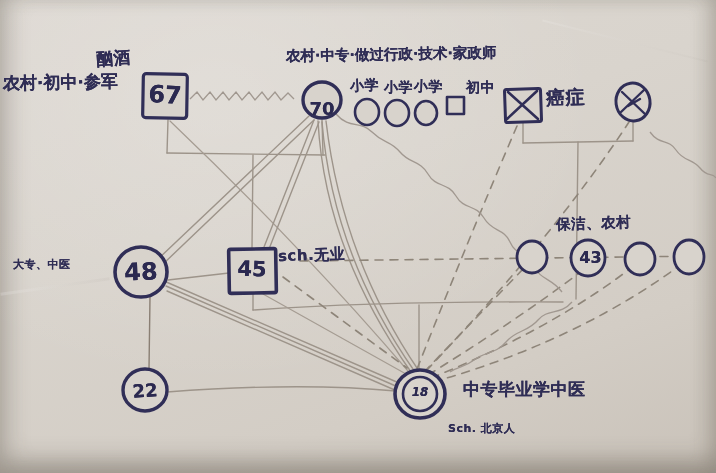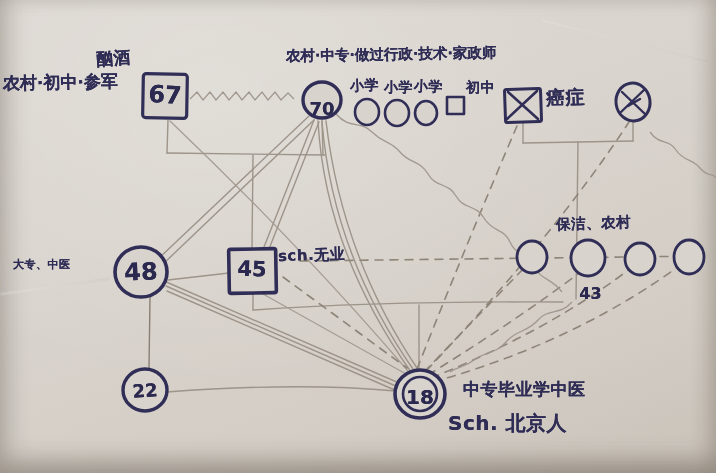--- a/index.html
+++ b/index.html
@@ -124,31 +124,31 @@
 
       <ellipse class="pen" cx="420" cy="394" rx="25" ry="24" stroke-width="3.6"></ellipse>
       <ellipse class="pen" cx="420" cy="394" rx="17" ry="17" stroke-width="2.6"></ellipse>
     </g>
   </svg>
 
   <div class="num" style="left:145px;top:81px;width:40px;font-size:24px;transform:rotate(3deg);">67</div>
   <div class="num" style="left:304px;top:78px;width:36px;font-size:18px;margin-top:20px;">70</div>
   <div class="num" style="left:116px;top:258px;width:50px;font-size:24px;transform:rotate(-2deg);">48</div>
   <div class="num" style="left:231px;top:257px;width:42px;font-size:21px;transform:rotate(2deg);">45</div>
-  <div class="num" style="left:570px;top:248px;width:41px;font-size:16px;margin-top:36px;">43</div>
+  <div class="num" style="left:570px;top:248px;width:41px;font-size:16px;">43</div>
   <div class="num" style="left:124px;top:380px;width:42px;font-size:18px;transform:rotate(-4deg);">22</div>
-  <div class="num" style="left:399px;top:385px;width:42px;font-size:20px;">18</div>
+  <div class="num" style="left:399px;top:385px;width:42px;font-size:12px;font-style:italic;">18</div>
 
   <div class="lbl" style="left:96px;top:50px;font-size:17px;transform:rotate(-4deg);">酗酒</div>
   <div class="lbl" style="left:3px;top:74px;font-size:17px;transform:rotate(-1deg);letter-spacing:0;">农村·初中·参军</div>
   <div class="lbl" style="left:286px;top:47px;font-size:14.5px;transform:rotate(-1deg);letter-spacing:0;">农村·中专·做过行政·技术·家政师</div>
   <div class="lbl" style="left:350px;top:78px;font-size:14px;transform:rotate(-3deg);">小学</div>
   <div class="lbl" style="left:384px;top:80px;font-size:14px;">小学</div>
   <div class="lbl" style="left:414px;top:79px;font-size:14px;transform:rotate(2deg);">小学</div>
   <div class="lbl" style="left:466px;top:80px;font-size:14px;">初中</div>
   <div class="lbl" style="left:546px;top:88px;font-size:19px;transform:rotate(-2deg);">癌症</div>
   <div class="lbl" style="left:13px;top:259px;font-size:11px;">大专、中医</div>
   <div class="lbl" style="left:278px;top:248px;font-size:15px;transform:rotate(-2deg);">sch.无业</div>
   <div class="lbl" style="left:556px;top:216px;font-size:14.5px;transform:rotate(-2deg);">保洁、农村</div>
   <div class="lbl" style="left:448px;top:381px;font-size:17px;padding-left:15px;">中专毕业学中医</div>
-  <div class="lbl" style="left:448px;top:413px;font-size:20px;">Sch. 北京人</div>
+  <div class="lbl" style="left:448px;top:423px;font-size:11px;">Sch. 北京人</div>
 
 </div>
 
 </body></html>

